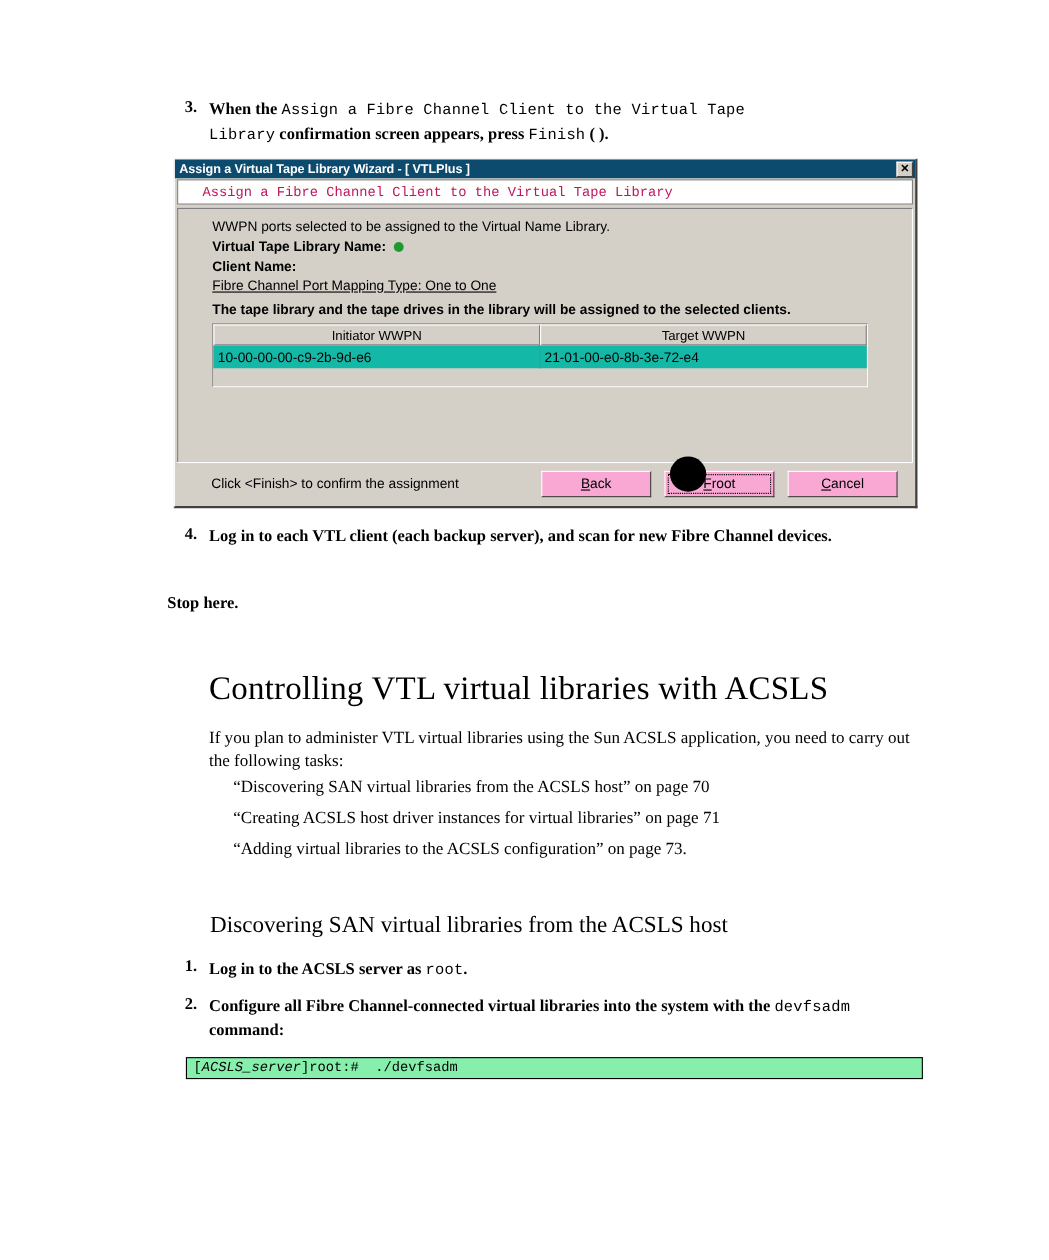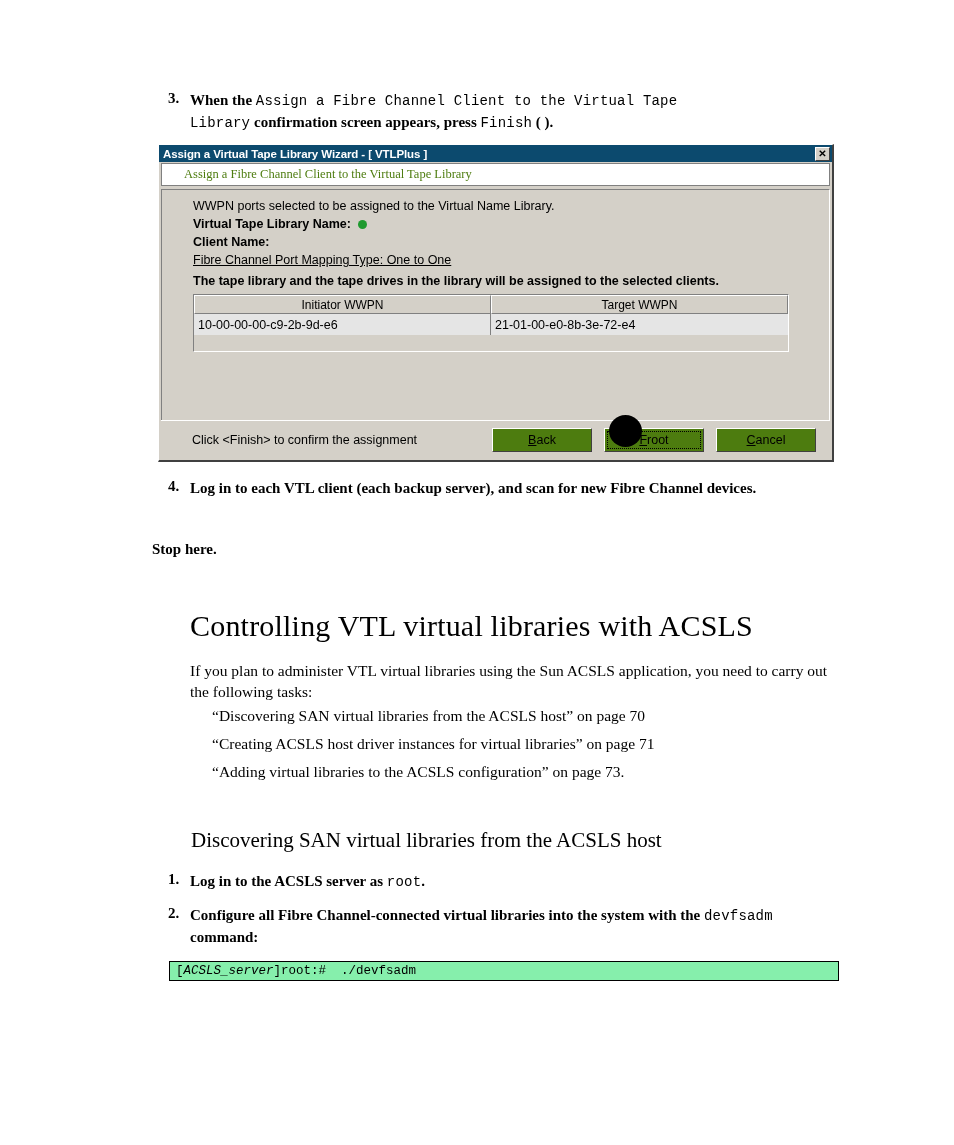--- a/index.html
+++ b/index.html
@@ -156,23 +156,23 @@
     margin: 1px 2px 0 2px;
     height: 23px;
     background: #ffffff;
     border: 1px solid #808080;
     box-sizing: border-box;
     display: flex;
     align-items: center;
     padding-left: 22px;
   }
   .subtitle-text {
-    font-family: Liberation Serif, serif;
-    font-size: 12.5px;
-    color: #4d7c0f;
+    font-family: Liberation Mono, monospace;
+    font-size: 12.5px;
+    color: #be185d;
   }
 
   .content-panel {
     margin: 3px 2px 0 2px;
     height: 236px;
     background: #d4d0c8;
     border-top: 1px solid #808080;
     border-left: 1px solid #808080;
     border-right: 1px solid #ffffff;
     border-bottom: 1px solid #ffffff;
@@ -235,21 +235,21 @@
     align-items: center;
     justify-content: center;
     font-family: "Liberation Sans", sans-serif;
     font-size: 12px;
     color: #000000;
   }
   .wwpn-body { background: #d4d0c8; }
   .wwpn-row {
     display: flex;
     height: 21px;
-    background: #e5e5e5;
+    background: #14b8a6;
   }
   .wwpn-row .td {
     flex: 1 1 50%;
     box-sizing: border-box;
     display: flex;
     align-items: center;
     padding-left: 4px;
     font-family: "Liberation Sans", sans-serif;
     font-size: 12.5px;
     color: #000000;
@@ -286,21 +286,21 @@
   .bb-hint {
     font-family: "Liberation Sans", sans-serif;
     font-size: 12.5px;
     color: #000000;
     flex: 1 1 auto;
     white-space: nowrap;
   }
   .win-btn {
     width: 100px;
     height: 24px;
-    background: #4d7c0f;
+    background: #f9a8d4;
     border-top: 1px solid #ffffff;
     border-left: 1px solid #ffffff;
     border-right: 1px solid #404040;
     border-bottom: 1px solid #404040;
     box-sizing: border-box;
     display: flex;
     align-items: center;
     justify-content: center;
     font-family: "Liberation Sans", sans-serif;
     font-size: 12.5px;

